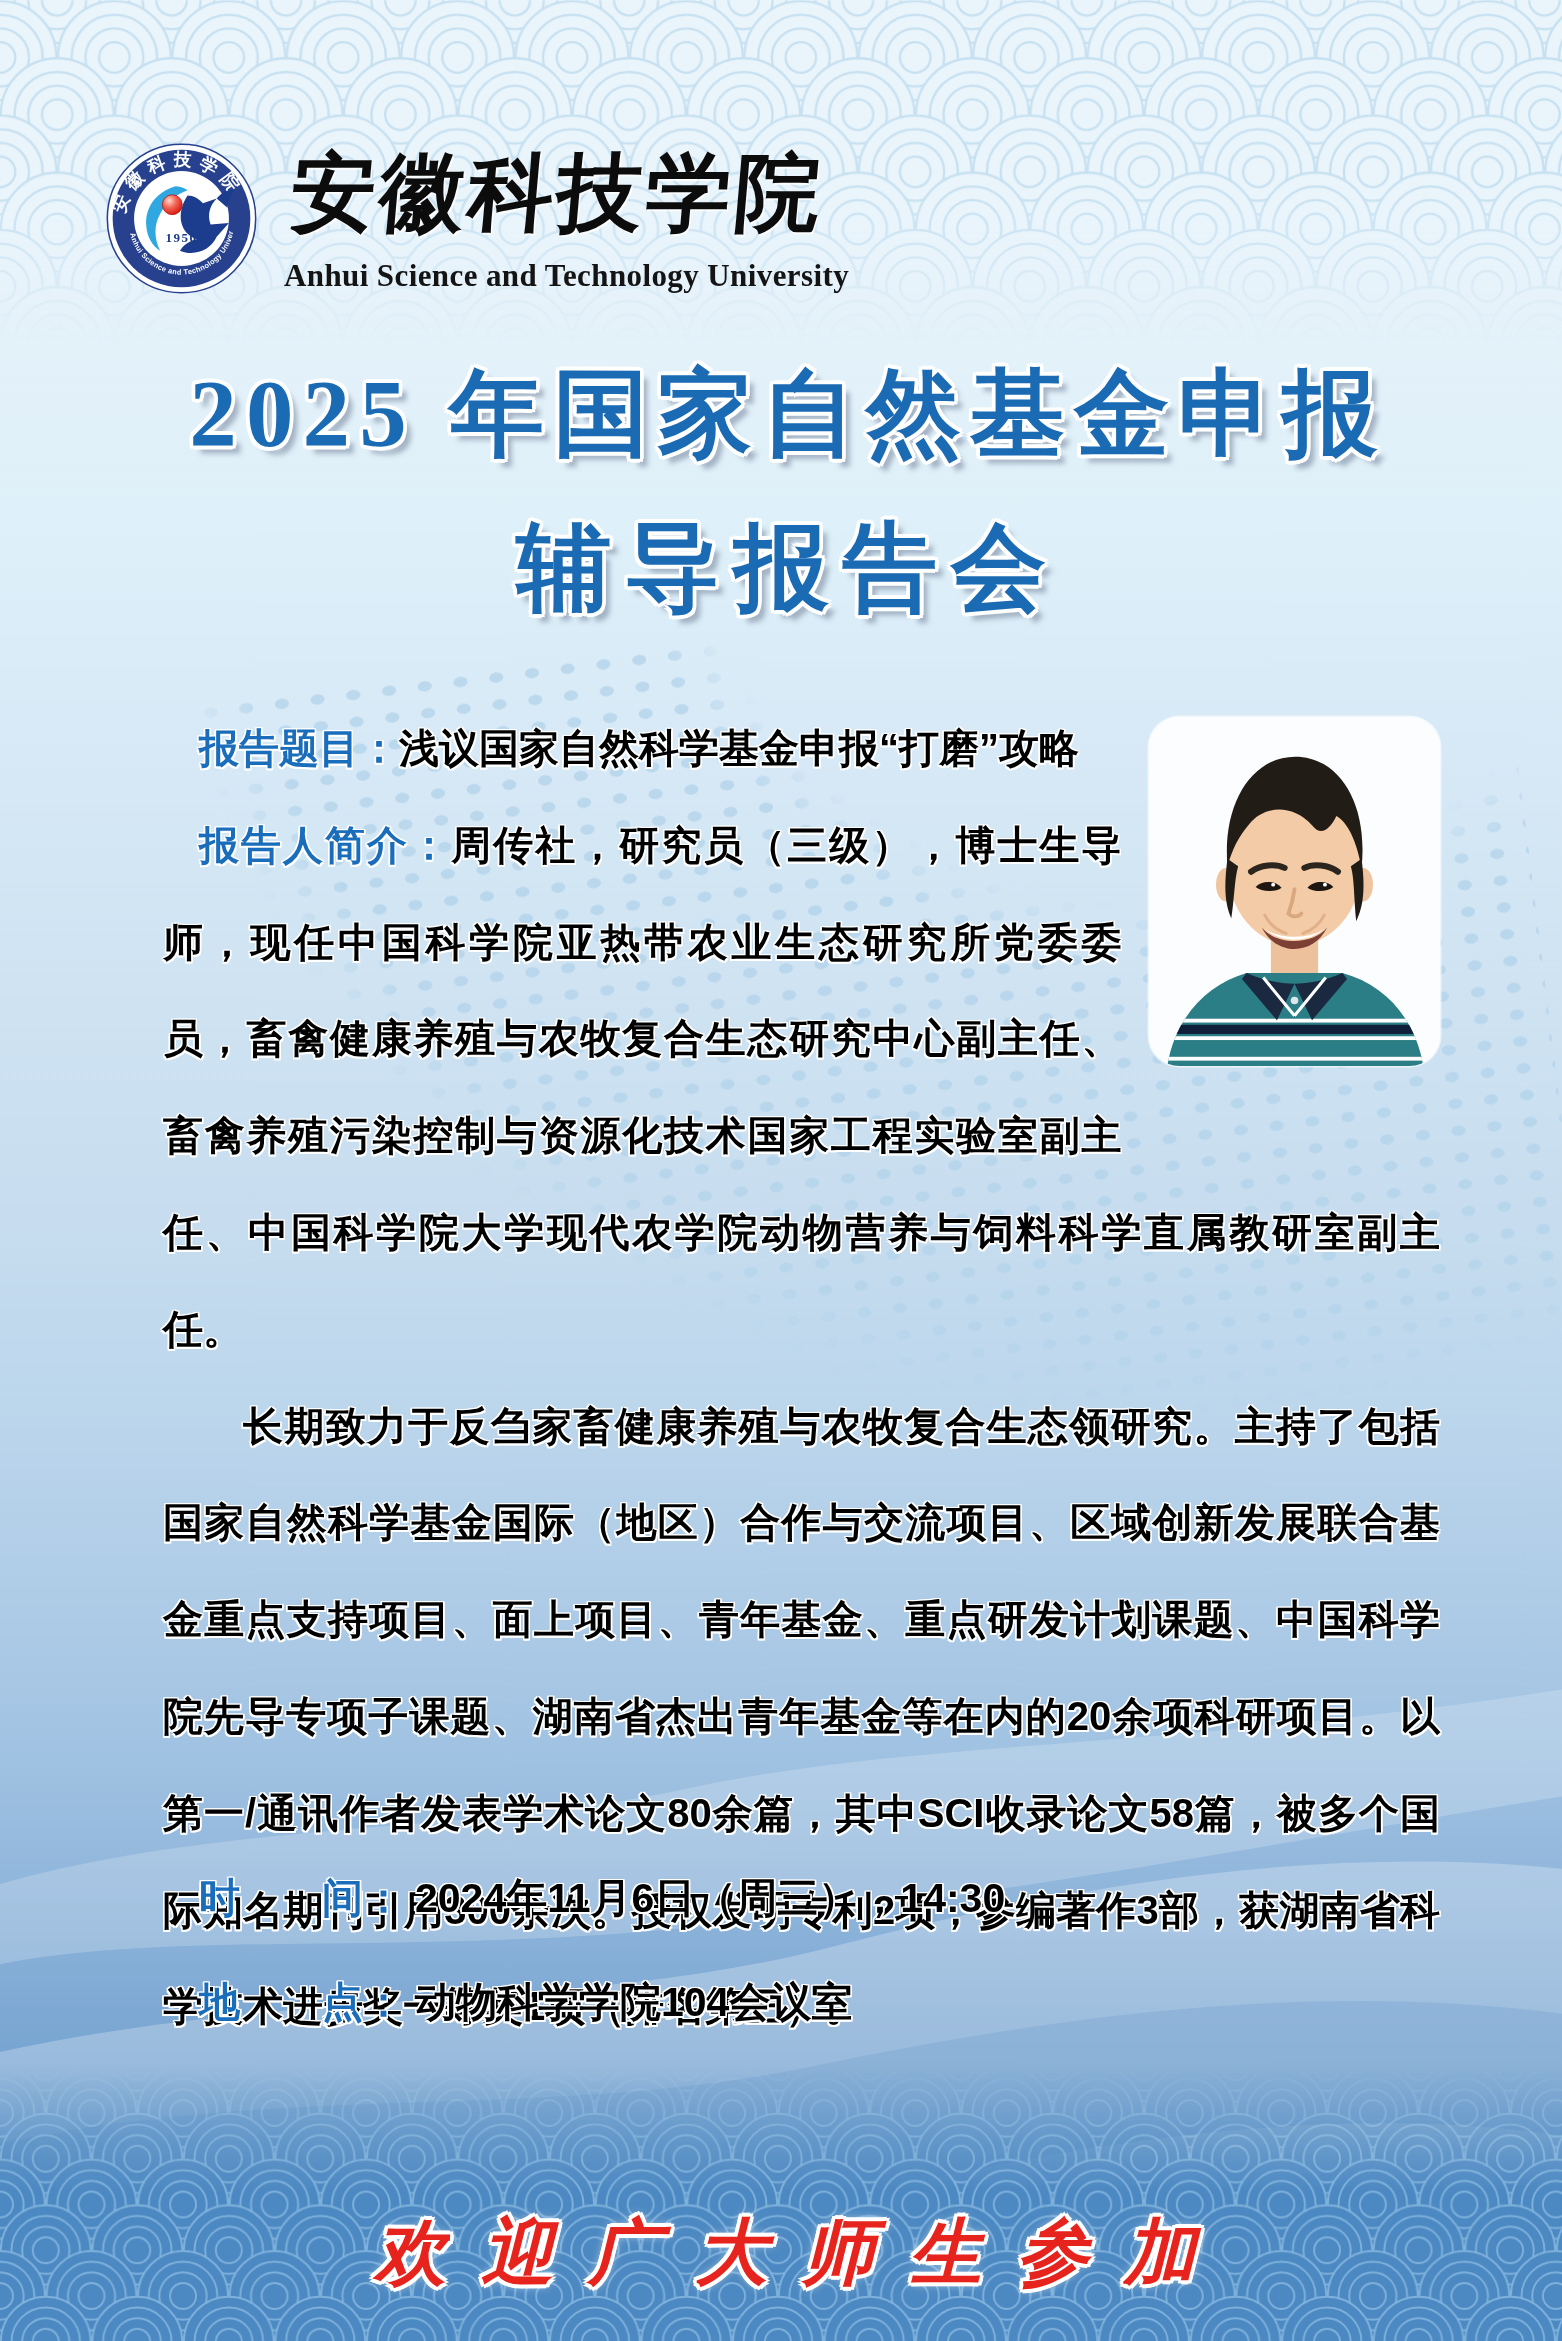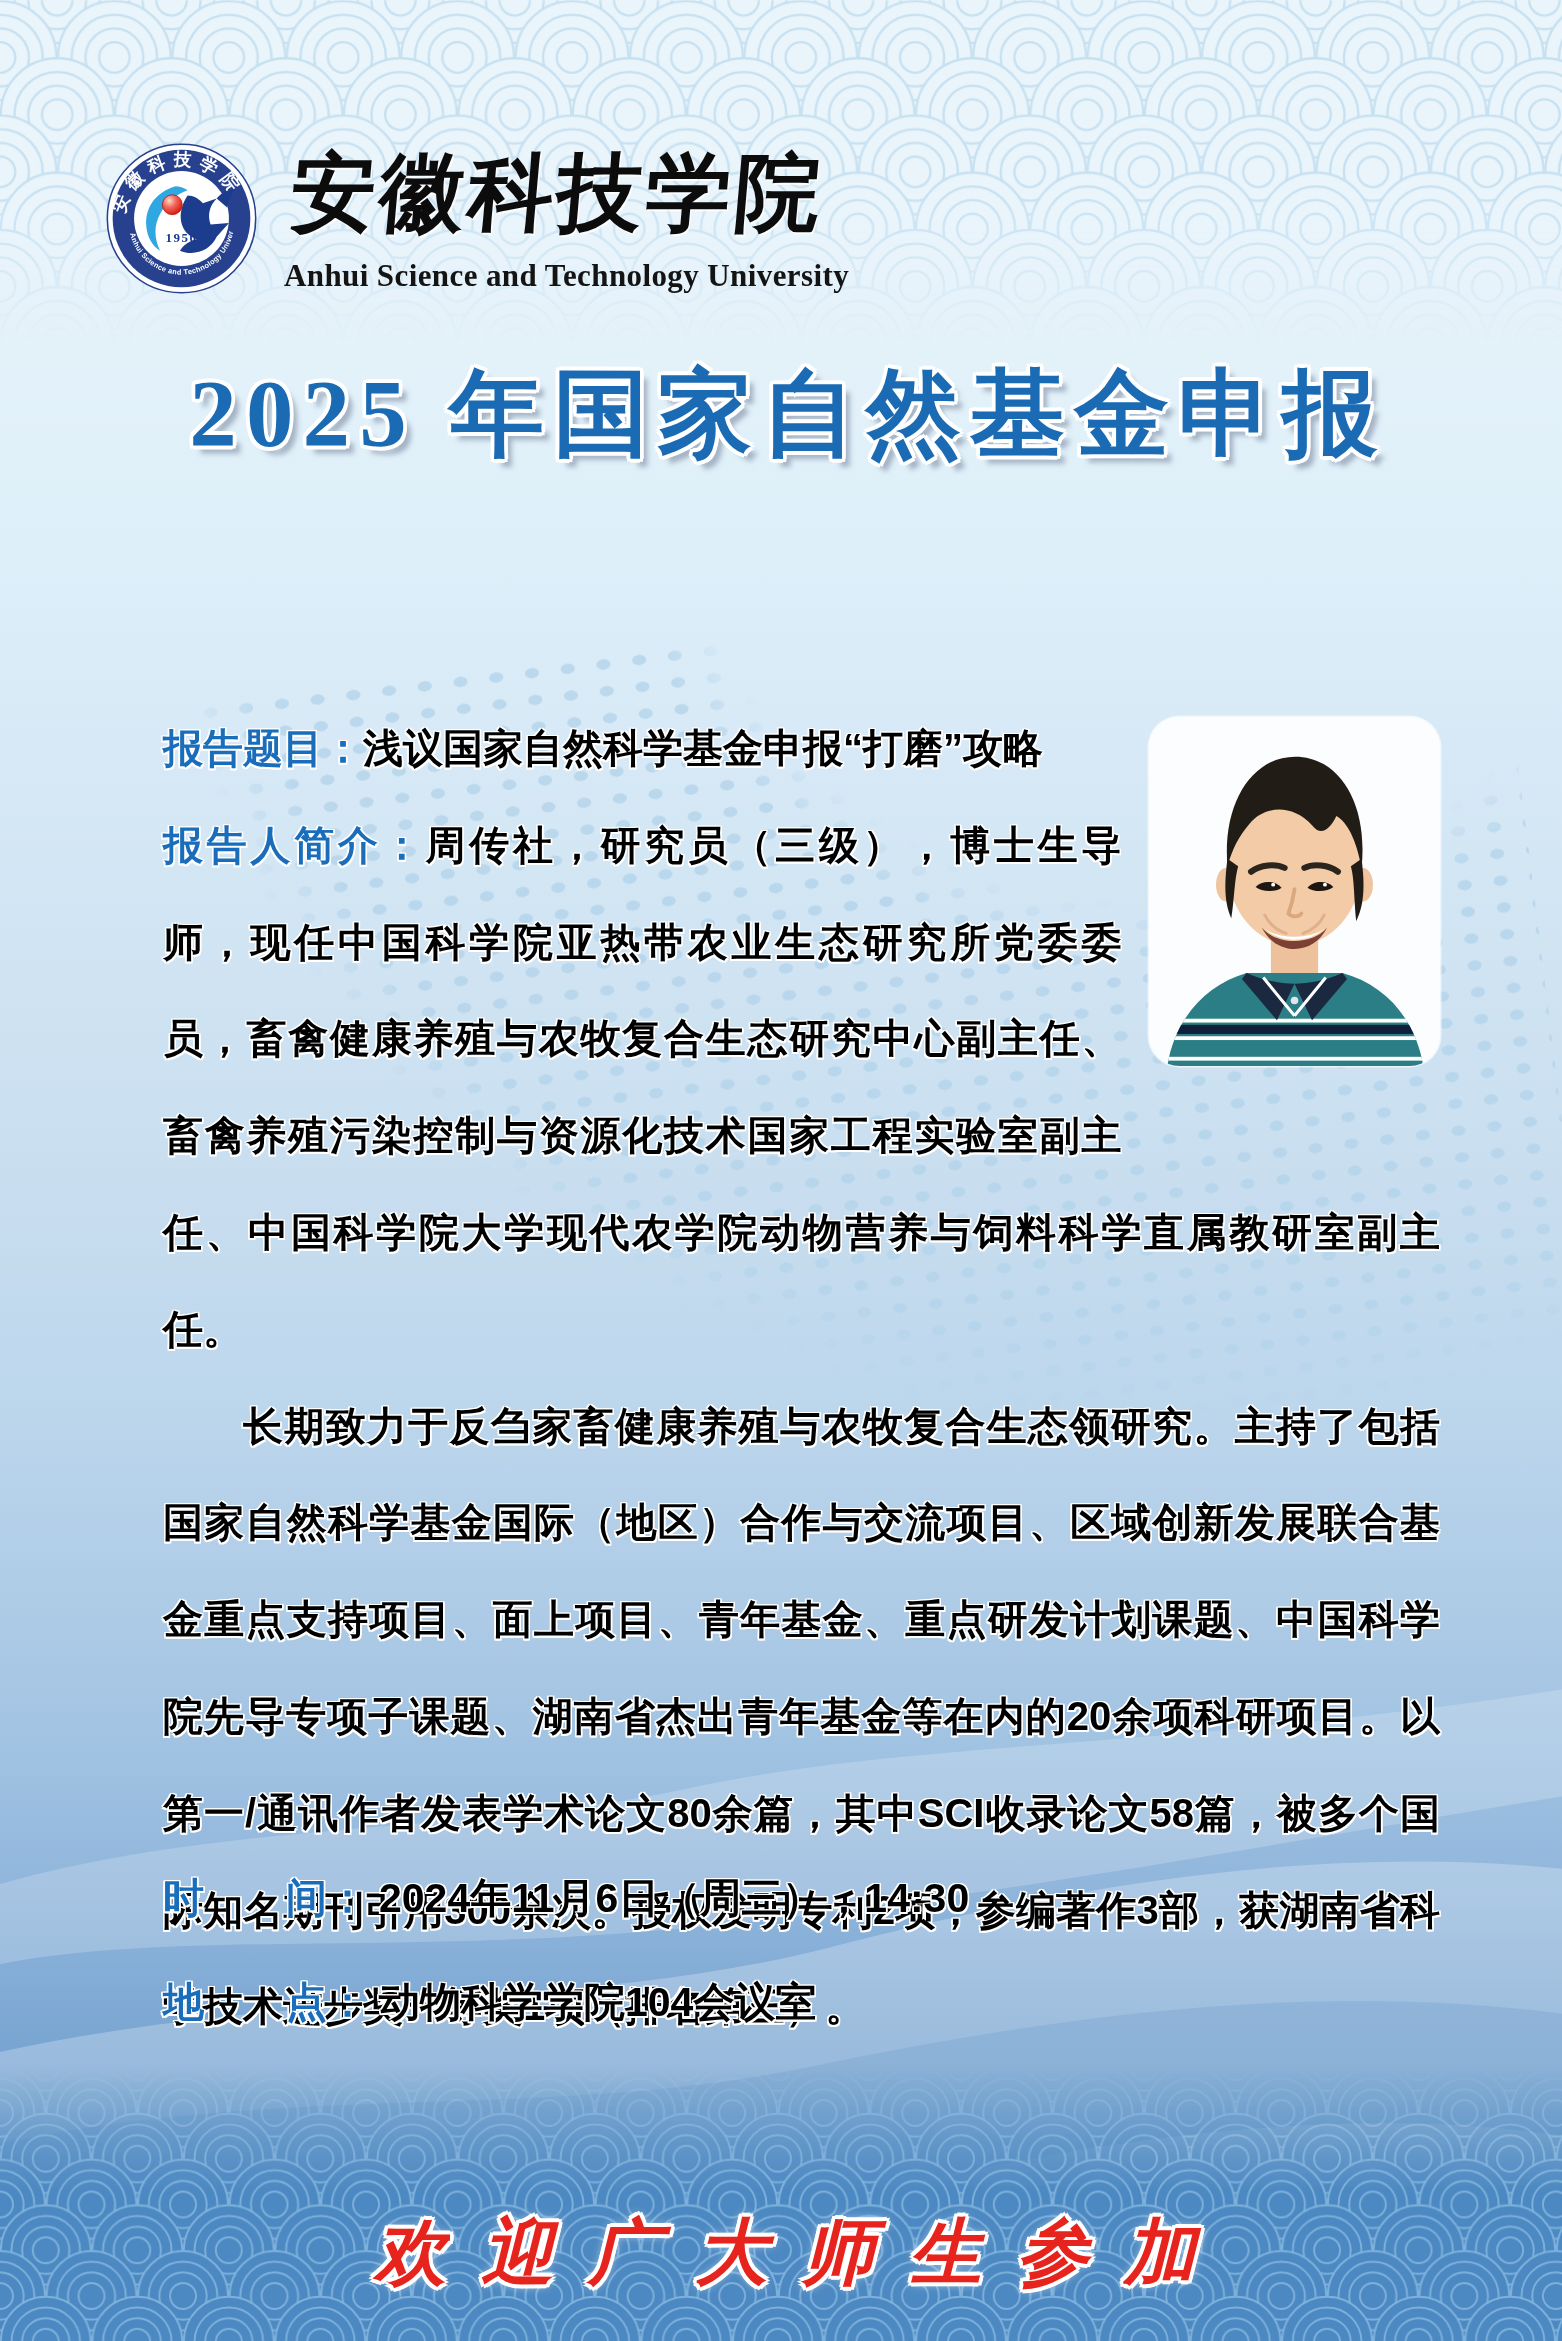--- a/index.html
+++ b/index.html
@@ -47,21 +47,21 @@
   #title-block div{
     text-shadow:-3.1px -3.1px 0 #fff,3.1px -3.1px 0 #fff,-3.1px 3.1px 0 #fff,3.1px 3.1px 0 #fff,
       -3.8px 0 0 #fff,3.8px 0 0 #fff,0 -3.8px 0 #fff,0 3.8px 0 #fff,7.6px 8.4px 5.3px rgba(105,120,145,.5);margin-left:14px;}
 
   
   #content{position:absolute;left:163px;top:700px;width:1277px;
     font-size:40px;font-weight:700;color:#000;line-height:2.42;text-align:justify;}
   #content p{margin:0;}
   .outlined{text-shadow:1.5px 0 0 #fff,-1.5px 0 0 #fff,0 1.5px 0 #fff,0 -1.5px 0 #fff,
     1.5px 1.5px 0 #fff,-1.5px -1.5px 0 #fff,1.5px -1.5px 0 #fff,-1.5px 1.5px 0 #fff;}
-  .blue-label{color:#1a6dbb;}
+  .blue-label{color:#1a6dbb;margin-left:36px;}
   #achievements{text-indent:2em;}
 
   
   #photo{float:right;width:291px;height:349px;margin:17px 0 32px 27.5px;border-radius:30.5px;
     overflow:hidden;background:#fbfdfe;box-shadow:0 0 0 1.5px rgba(255,255,255,.65);}
   #photo svg{display:block;width:100%;height:100%;}
 
   
   #details{position:absolute;left:163px;top:1871px;width:1282px;font-size:41px;font-weight:700;}
   .detail-row{display:flex;align-items:flex-start;margin-bottom:49px;}
@@ -176,20 +176,21 @@
       <circle cx="88" cy="82" r="13" fill="url(#redBall)" stroke="#b40f07" stroke-width="1"></circle>
       <text x="100" y="131" text-anchor="middle" font-family="'Liberation Serif','DejaVu Serif',serif" font-size="17" font-weight="bold" letter-spacing="2" fill="#1c3c8e">1950</text>
     </svg>
   </div>
 
   <div id="uni-cn">安徽科技学院</div>
   <div id="uni-en">Anhui Science and Technology University</div>
 
   <div id="title-block">
     <div id="title-line1">2025 年国家自然基金申报</div>
+    <div id="title-line2">辅导报告会</div>
   </div>
 
   <div id="content">
     <div id="photo">
       <svg viewBox="0 0 382 458" xmlns="http://www.w3.org/2000/svg">
         <rect width="382" height="458" fill="#fcfdfe"></rect>
         <path d="M160,290 L222,290 L222,352 C222,366 160,366 160,352 Z" fill="#edc19c"></path>
         <path id="poloPath" d="M24,458 C34,396 74,352 128,336 L254,336 C312,352 350,398 360,458 Z" fill="#2b7e85"></path>
         <clipPath id="poloClip">
             <use href="#poloPath"></use>

